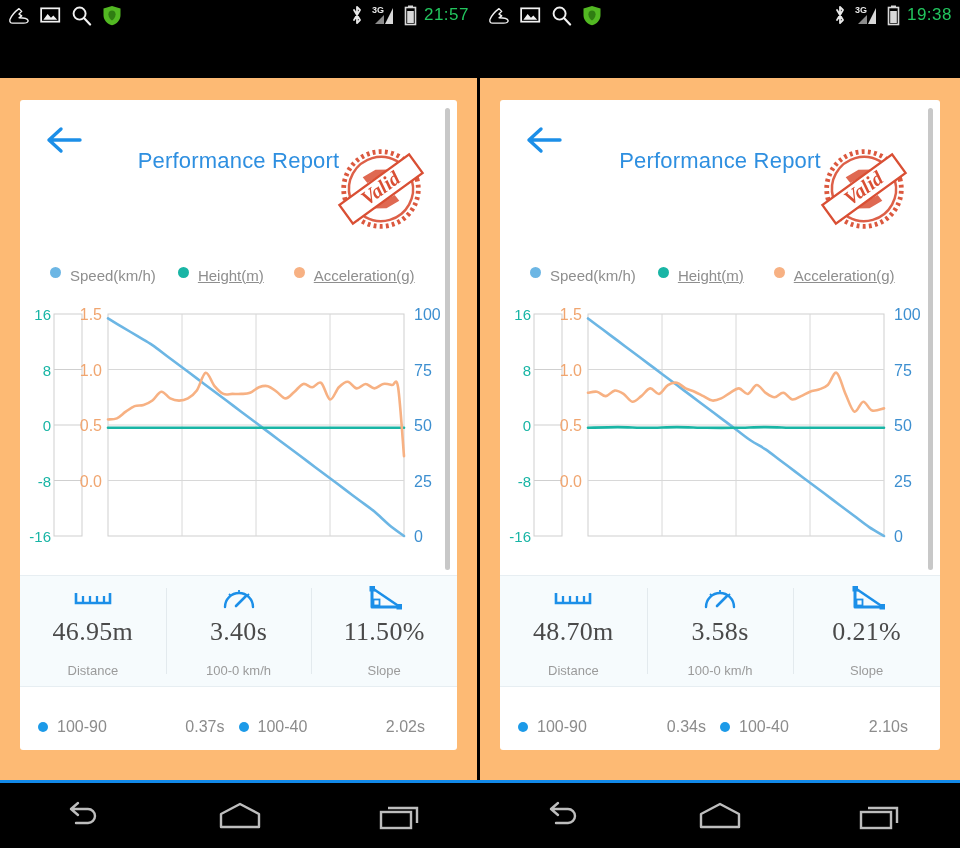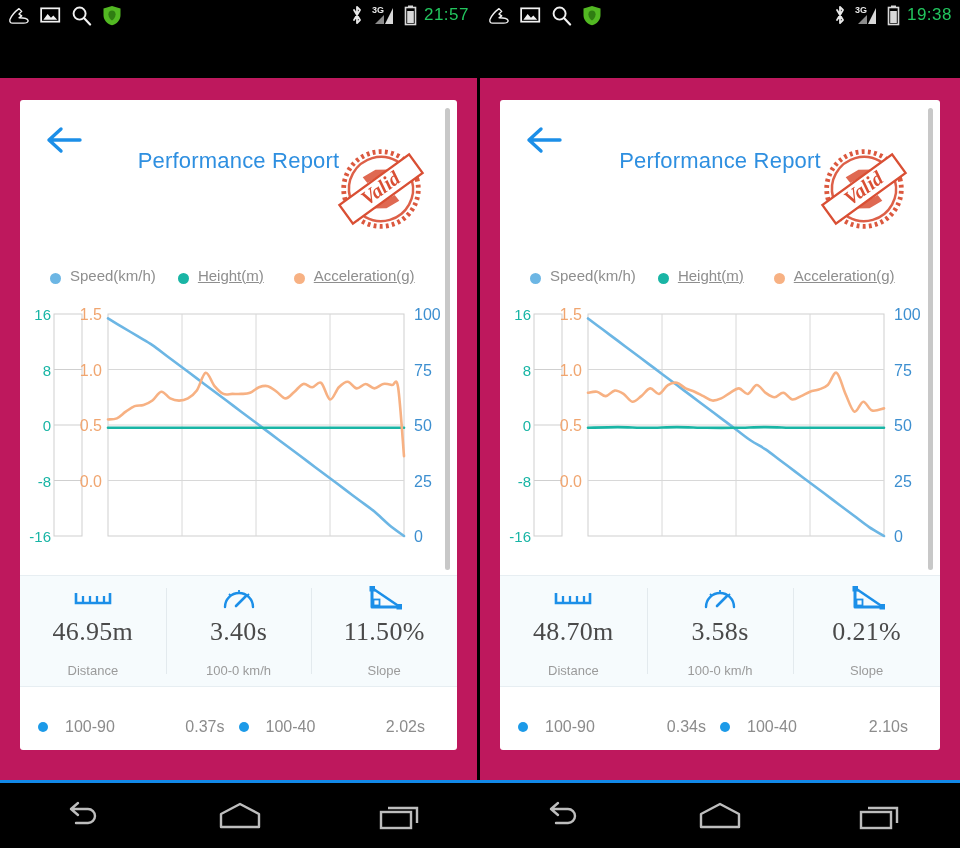--- a/index.html
+++ b/index.html
@@ -46,21 +46,21 @@
     color: #22c55e;
     font-size: 17px;
     letter-spacing: 0.5px;
     font-family: "Liberation Sans", sans-serif;
   }
   .sb-ico { display: block; }
 
   
   .appbody {
     flex: 1 1 auto;
-    background: #be185d;
+    background: #fdba74;
     position: relative;
     padding: 22px 20px 0 20px;
   }
 
   
   .stack-2 {
     position: absolute;
     left: 66px; right: 66px;
     bottom: 30px;
     height: 30px;
@@ -130,21 +130,21 @@
   .legend {
     display: flex;
     align-items: center;
     padding: 0 22px 0 30px;
     gap: 0;
     height: 30px;
     flex: 0 0 30px;
   }
   .leg {
     display: flex;
-    align-items: flex-end;
+    align-items: flex-start;
     gap: 9px;
     font-size: 15px;
     color: #8e8e8e;
   }
   .leg + .leg { margin-left: 22px; text-decoration: underline; }
   .leg.accel { margin-left: 30px; }
   .dot { width: 11px; height: 11px; border-radius: 50%; display:block; }
 
   
   .chart-wrap {
@@ -202,21 +202,21 @@
   }
   .tm {
     display: flex;
     align-items: center;
     flex: 1 1 0;
   }
   .tm .dot { width: 10px; height: 10px; background: #1c9ae8; flex: 0 0 10px; }
   .tm-lab {
     font-size: 16px;
     color: #8c8c8c;
-    margin-left: 17px;
+    margin-left: 9px;
   }
   .tm-val {
     font-size: 16px;
     color: #8c8c8c;
     margin-left: auto;
     margin-right: 14px;
   }
 
   
   .navbar {

